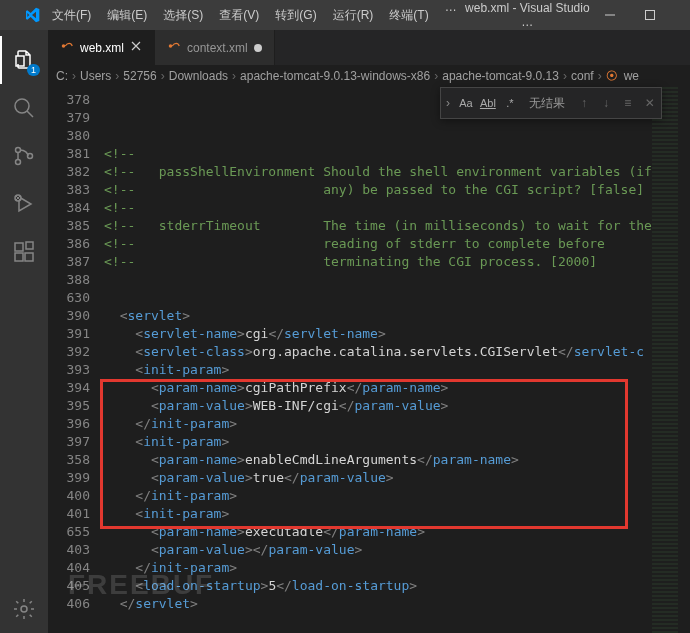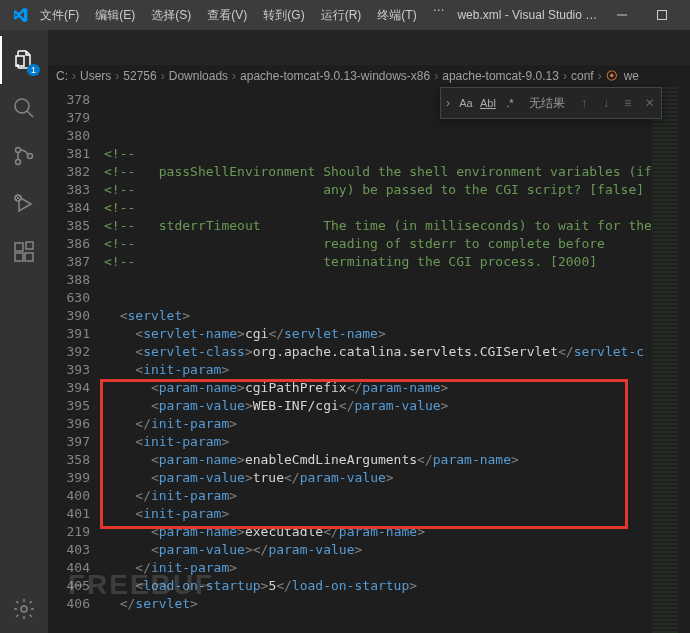--- a/index.html
+++ b/index.html
@@ -8,21 +8,21 @@
     background: #1e1e1e;
     font-family: 'Segoe UI', 'Microsoft YaHei', sans-serif;
     color: #cccccc;
     overflow: hidden;
     font-size: 12px;
   }
   
   .titlebar {
     height: 30px; background: #3c3c3c;
     display: flex; align-items: center;
-    padding: 0 8px;
+    padding: 0 20px;
   }
   .titlebar .logo { width: 24px; display:flex; justify-content:center; }
   .titlebar .menus { display:flex; gap:0; }
   .titlebar .menu-item { padding: 0 8px; line-height: 30px; color:#ccc; cursor:default; }
   .titlebar .ellipsis { padding: 0 8px; }
   .titlebar .title { flex:1; text-align:center; color:#ccc; font-size:12px; }
   .titlebar .win-btns { display:flex; gap:0; }
   .titlebar .win-btn { width:40px; height:30px; display:flex; align-items:center; justify-content:center; }
   
   .main { display:flex; height: calc(100% - 30px); }
@@ -189,20 +189,44 @@
       <svg width="24" height="24" viewBox="0 0 24 24" fill="none" stroke="currentColor" stroke-width="1.5">
           <circle cx="12" cy="12" r="3"></circle>
           <path d="M12 2v3M12 19v3M4.2 4.2l2.1 2.1M17.7 17.7l2.1 2.1M2 12h3M19 12h3M4.2 19.8l2.1-2.1M17.7 6.3l2.1-2.1"></path>
         </svg>
     </div>
   </div>
 
   <div class="editor-area">
 
     <div class="tabs">
+      <div class="tab active">
+        <span class="tab-icon">
+          <svg width="14" height="14" viewBox="0 0 24 24">
+              <circle cx="6" cy="12" r="3" fill="currentColor"></circle>
+              <path d="M9 12c4-6 10-6 12 0" stroke="currentColor" fill="none" stroke-width="2"></path>
+            </svg>
+        </span>
+        <span>web.xml</span>
+        <span class="close">
+          <svg width="12" height="12" viewBox="0 0 12 12">
+              <path d="M2 2l8 8M10 2l-8 8" stroke="currentColor" stroke-width="1.2"></path>
+            </svg>
+        </span>
+      </div>
+      <div class="tab">
+        <span class="tab-icon">
+          <svg width="14" height="14" viewBox="0 0 24 24">
+              <circle cx="6" cy="12" r="3" fill="currentColor"></circle>
+              <path d="M9 12c4-6 10-6 12 0" stroke="currentColor" fill="none" stroke-width="2"></path>
+            </svg>
+        </span>
+        <span>context.xml</span>
+        <span class="dirty"></span>
+      </div>
     </div>
 
     <div class="breadcrumbs">
       <span>C:</span>
         <span class="crumb-sep">›</span>
       <span>Users</span>
         <span class="crumb-sep">›</span>
       <span>52756</span>
         <span class="crumb-sep">›</span>
       <span>Downloads</span>
@@ -248,21 +272,21 @@
           <div class="ln">392</div>
           <div class="ln">393</div>
           <div class="ln">394</div>
           <div class="ln">395</div>
           <div class="ln">396</div>
           <div class="ln">397</div>
           <div class="ln">358</div>
           <div class="ln">399</div>
           <div class="ln">400</div>
           <div class="ln">401</div>
-          <div class="ln">219</div>
+          <div class="ln">655</div>
           <div class="ln">403</div>
           <div class="ln">404</div>
           <div class="ln">405</div>
           <div class="ln">406</div>
         </div>
       <div class="code" id="code">
         <div class="highlight-box" style="left:-4px; top:292px; width:528px; height:150px;"></div>
       <div class="line"><span class="cm">&lt;!--</span></div><div class="line"><span class="cm">&lt;!--   passShellEnvironment Should the shell environment variables (if</span></div><div class="line"><span class="cm">&lt;!--                        any) be passed to the CGI script? [false]</span></div><div class="line"><span class="cm">&lt;!--</span></div><div class="line"><span class="cm">&lt;!--   stderrTimeout        The time (in milliseconds) to wait for the</span></div><div class="line"><span class="cm">&lt;!--                        reading of stderr to complete before</span></div><div class="line"><span class="cm">&lt;!--                        terminating the CGI process. [2000]</span></div><div class="line"></div><div class="line"></div><div class="line"><span class="tx">  </span><span class="pn">&lt;</span><span class="tg">servlet</span><span class="pn">&gt;</span></div><div class="line"><span class="tx">    </span><span class="pn">&lt;</span><span class="tg">servlet-name</span><span class="pn">&gt;</span><span class="tx">cgi</span><span class="pn">&lt;/</span><span class="tg">servlet-name</span><span class="pn">&gt;</span></div><div class="line"><span class="tx">    </span><span class="pn">&lt;</span><span class="tg">servlet-class</span><span class="pn">&gt;</span><span class="tx">org.apache.catalina.servlets.CGIServlet</span><span class="pn">&lt;/</span><span class="tg">servlet-c</span></div><div class="line"><span class="tx">    </span><span class="pn">&lt;</span><span class="tg">init-param</span><span class="pn">&gt;</span></div><div class="line"><span class="tx">      </span><span class="pn">&lt;</span><span class="tg">param-name</span><span class="pn">&gt;</span><span class="tx">cgiPathPrefix</span><span class="pn">&lt;/</span><span class="tg">param-name</span><span class="pn">&gt;</span></div><div class="line"><span class="tx">      </span><span class="pn">&lt;</span><span class="tg">param-value</span><span class="pn">&gt;</span><span class="tx">WEB-INF/cgi</span><span class="pn">&lt;/</span><span class="tg">param-value</span><span class="pn">&gt;</span></div><div class="line"><span class="tx">    </span><span class="pn">&lt;/</span><span class="tg">init-param</span><span class="pn">&gt;</span></div><div class="line"><span class="tx">    </span><span class="pn">&lt;</span><span class="tg">init-param</span><span class="pn">&gt;</span></div><div class="line"><span class="tx">      </span><span class="pn">&lt;</span><span class="tg">param-name</span><span class="pn">&gt;</span><span class="tx">enableCmdLineArguments</span><span class="pn">&lt;/</span><span class="tg">param-name</span><span class="pn">&gt;</span></div><div class="line"><span class="tx">      </span><span class="pn">&lt;</span><span class="tg">param-value</span><span class="pn">&gt;</span><span class="tx">true</span><span class="pn">&lt;/</span><span class="tg">param-value</span><span class="pn">&gt;</span></div><div class="line"><span class="tx">    </span><span class="pn">&lt;/</span><span class="tg">init-param</span><span class="pn">&gt;</span></div><div class="line"><span class="tx">    </span><span class="pn">&lt;</span><span class="tg">init-param</span><span class="pn">&gt;</span></div><div class="line"><span class="tx">      </span><span class="pn">&lt;</span><span class="tg">param-name</span><span class="pn">&gt;</span><span class="tx">executadle</span><span class="pn">&lt;/</span><span class="tg">param-name</span><span class="pn">&gt;</span></div><div class="line"><span class="tx">      </span><span class="pn">&lt;</span><span class="tg">param-value</span><span class="pn">&gt;</span><span class="pn">&lt;/</span><span class="tg">param-value</span><span class="pn">&gt;</span></div><div class="line"><span class="tx">    </span><span class="pn">&lt;/</span><span class="tg">init-param</span><span class="pn">&gt;</span></div><div class="line"><span class="tx">    </span><span class="pn">&lt;</span><span class="tg">load-on-startup</span><span class="pn">&gt;</span><span class="tx">5</span><span class="pn">&lt;/</span><span class="tg">load-on-startup</span><span class="pn">&gt;</span></div><div class="line"><span class="tx">  </span><span class="pn">&lt;/</span><span class="tg">servlet</span><span class="pn">&gt;</span></div><div class="line"></div><div class="line"></div></div>
       <div class="minimap"></div>
       <div class="scrollbar-v"></div>

